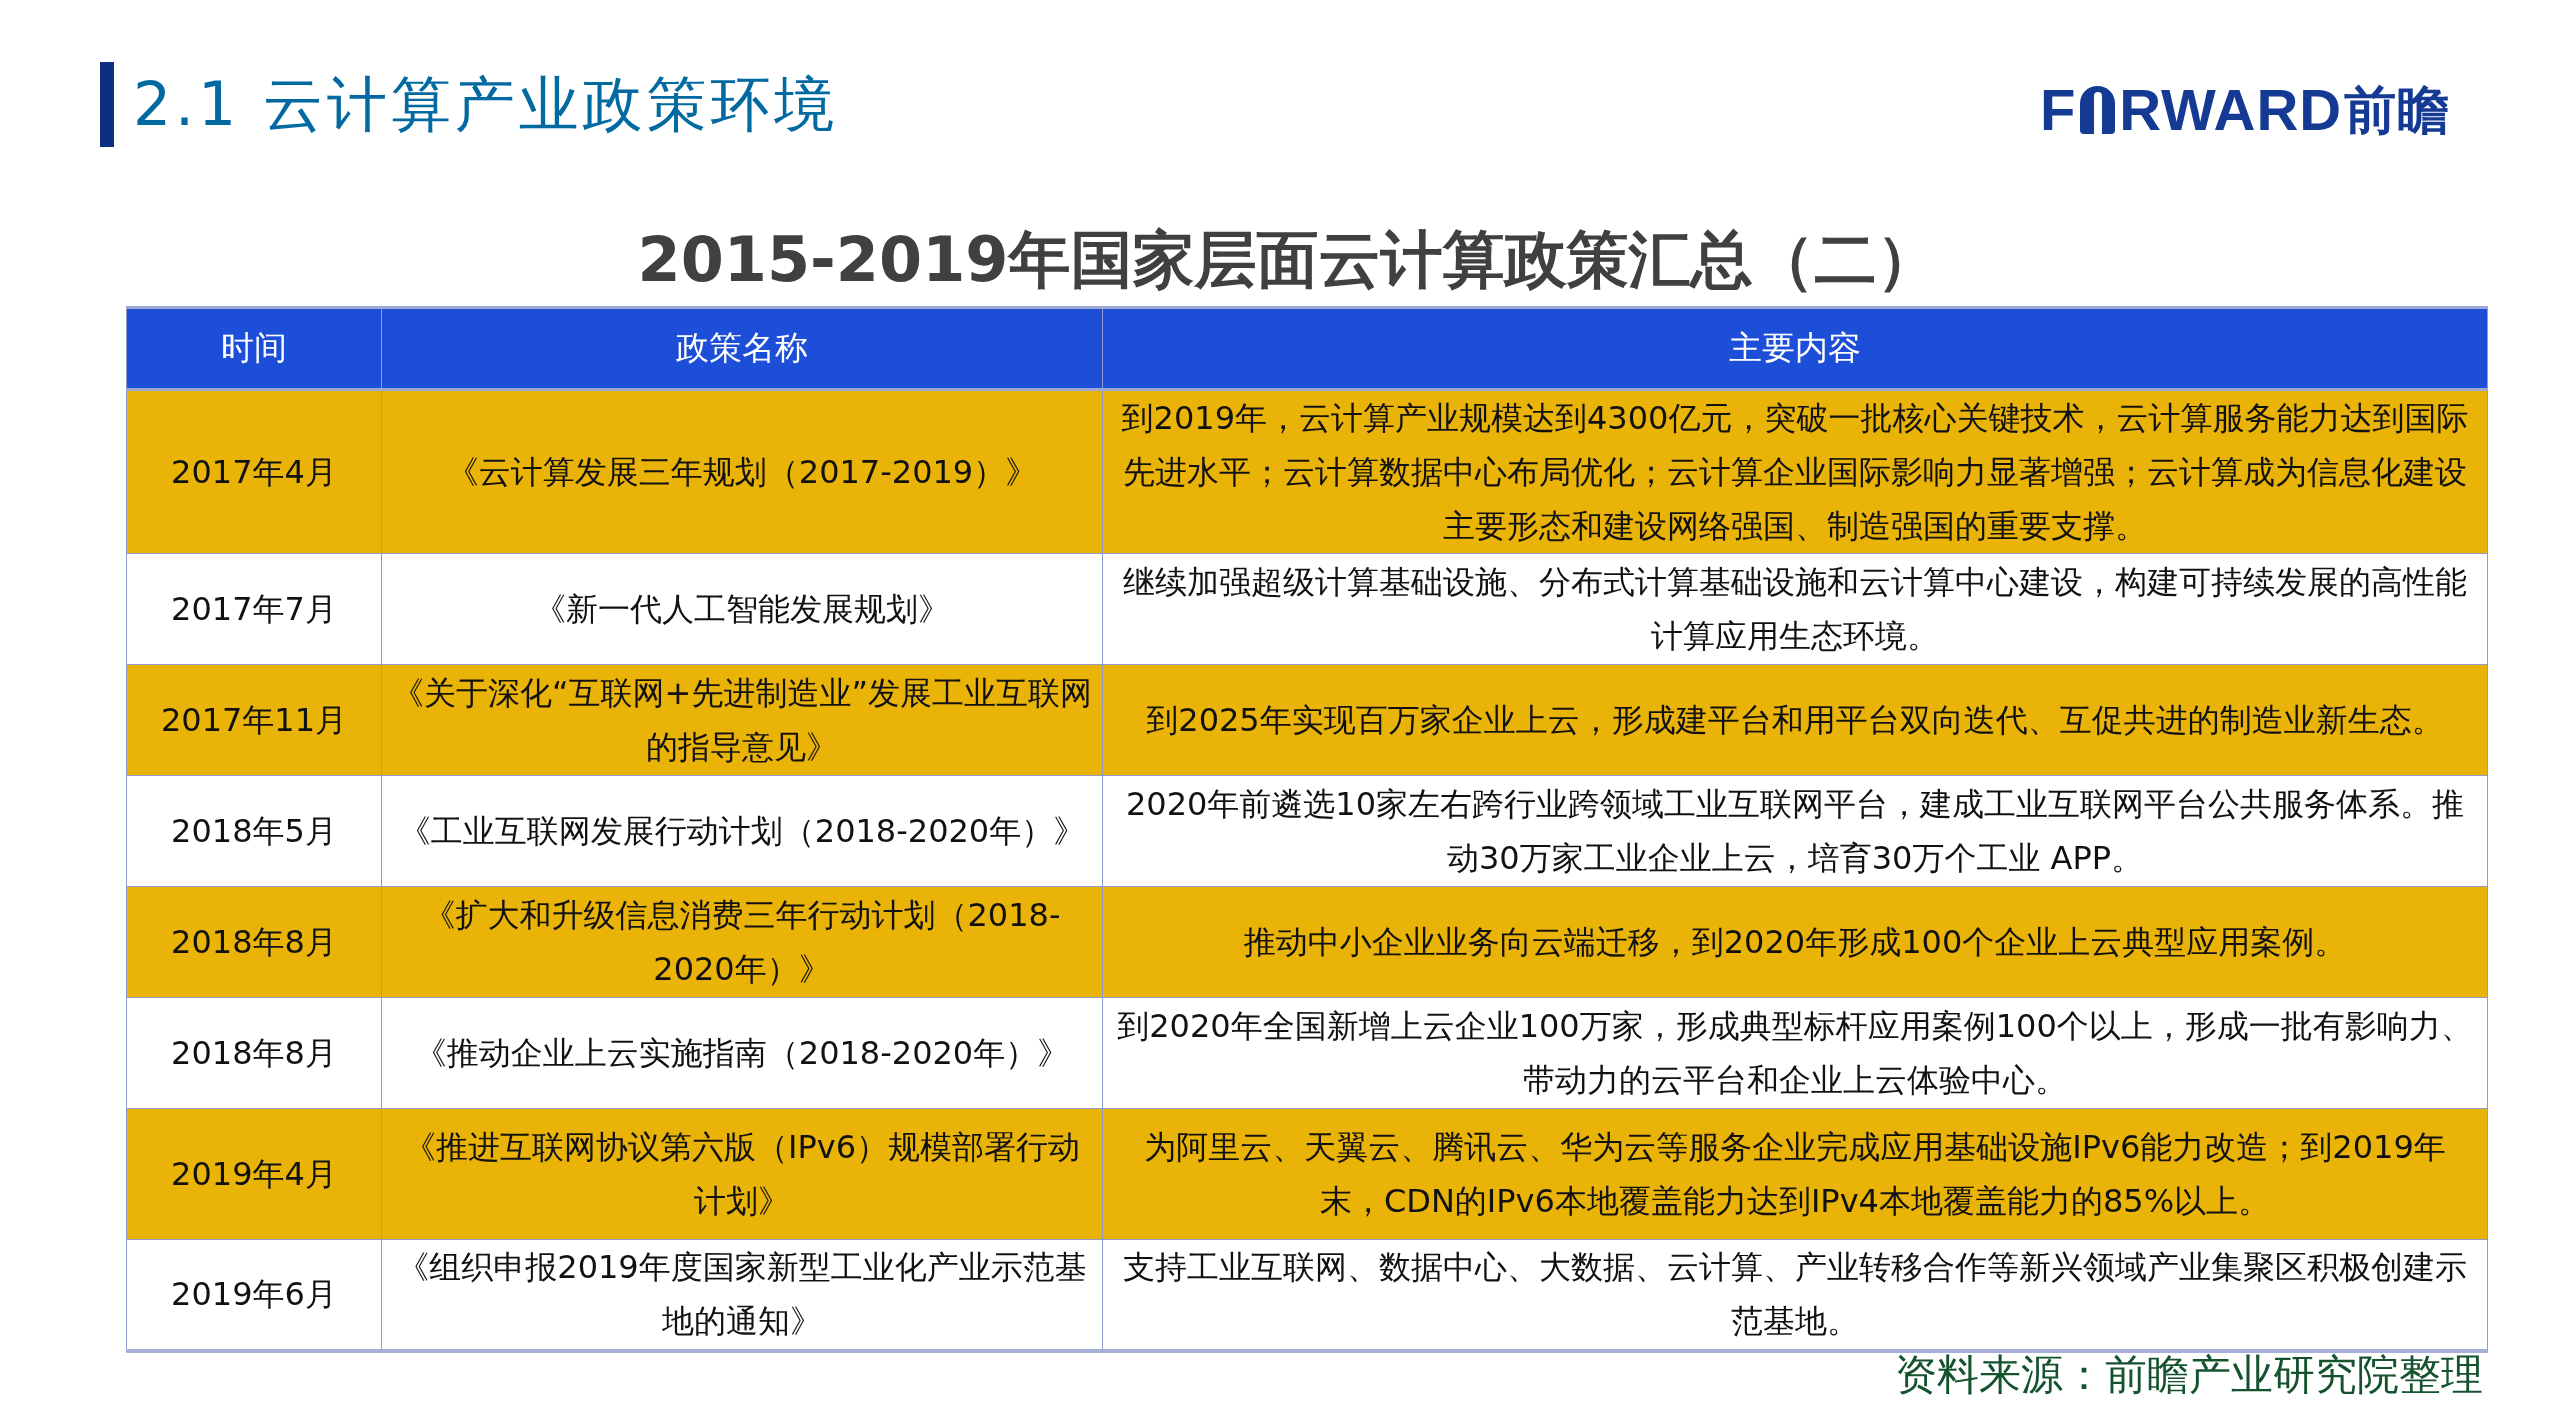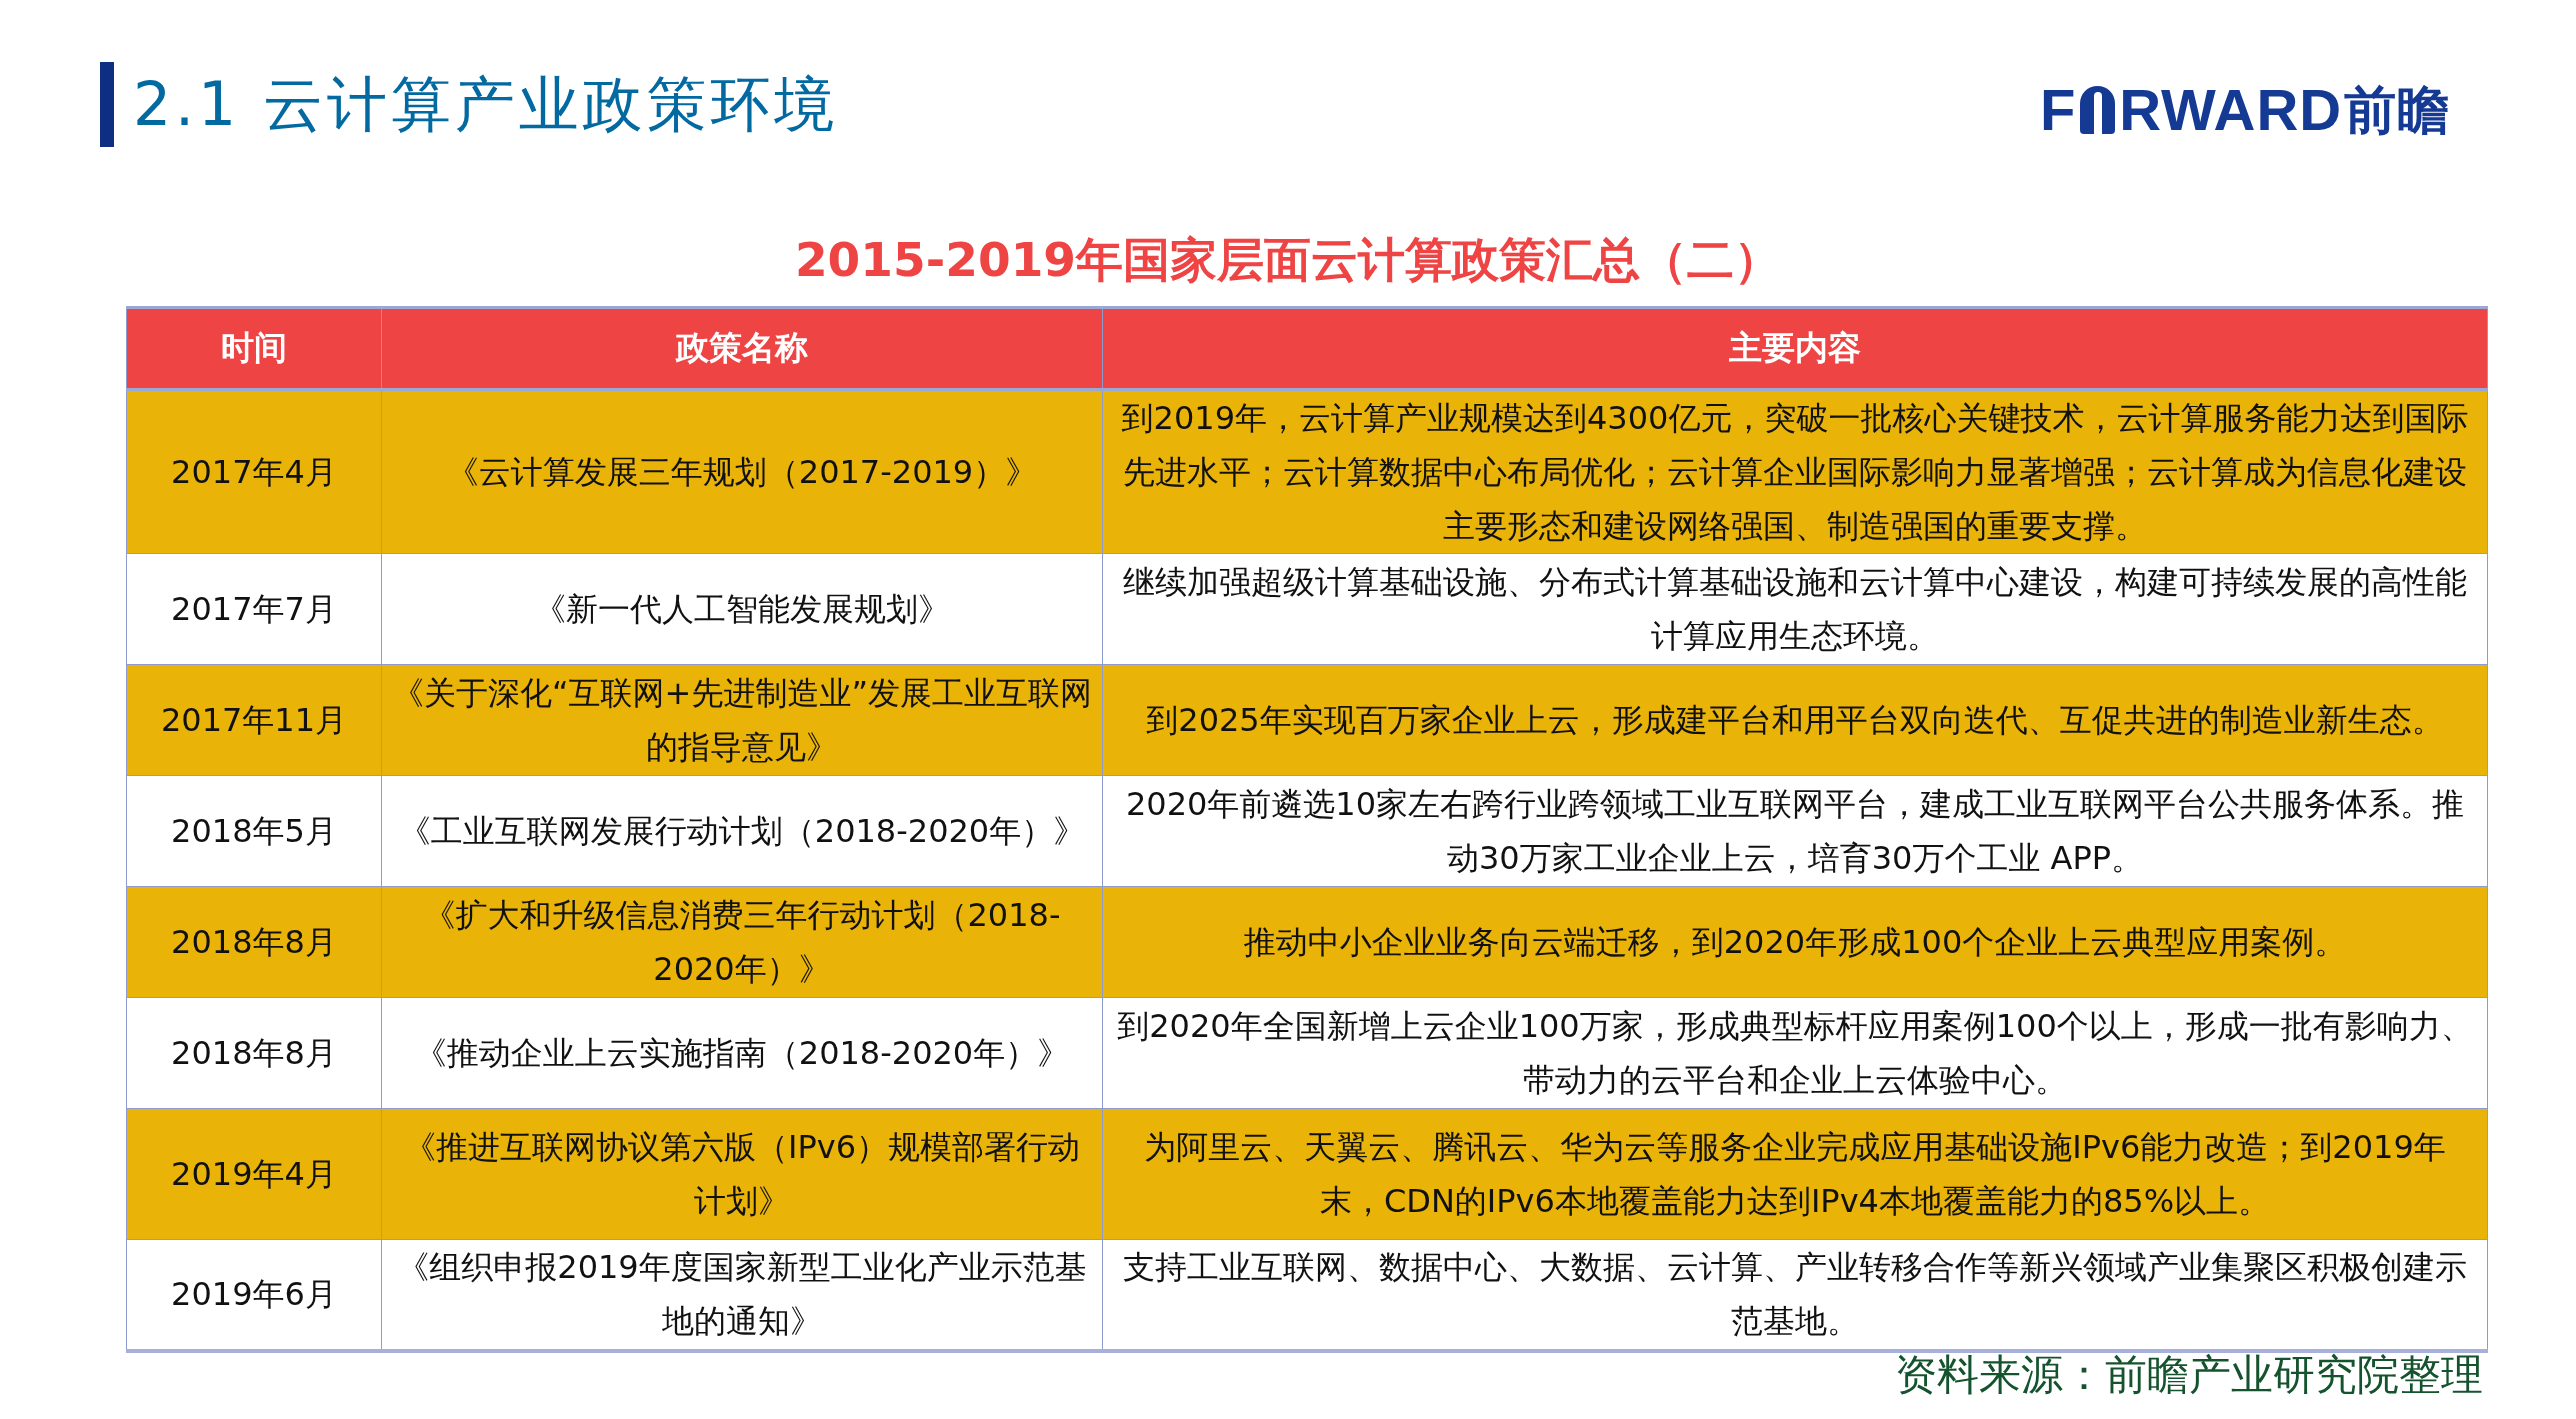--- a/index.html
+++ b/index.html
@@ -71,44 +71,44 @@
       font-family: "DejaVu Sans", sans-serif;
       font-size: 52px;
       margin-left: 1.9px;
     }
     .table-title {
       position: absolute;
       left: 0;
       width: 2576px;
       top: 226px;
       text-align: center;
-      font-size: 47px;
+      font-size: 62px;
       font-weight: bold;
       line-height: 68px;
-      color: #ef4444;
+      color: #404040;
       white-space: nowrap;
     }
     table.policy-table {
       position: absolute;
       left: 126px;
       top: 306px;
       width: 2361px;
       border-collapse: collapse;
       table-layout: fixed;
     }
     .policy-table th, .policy-table td {
       border: 1.9px solid #8e9bcc;
       text-align: center;
       vertical-align: middle;
       padding: 0 9.7px;
     }
     .policy-table thead th {
-      background: #ef4444;
+      background: #1d4ed8;
       color: #ffffff;
-      font-weight: bold;
+      font-weight: normal;
       font-size: 33px;
       height: 79px;
       border-top: 3.9px solid #9ba8d4;
       border-bottom: 3.9px solid #9ba8d4;
     }
     .policy-table tbody td {
       font-size: 32px;
       line-height: 54px;
       color: #111111;
     }

